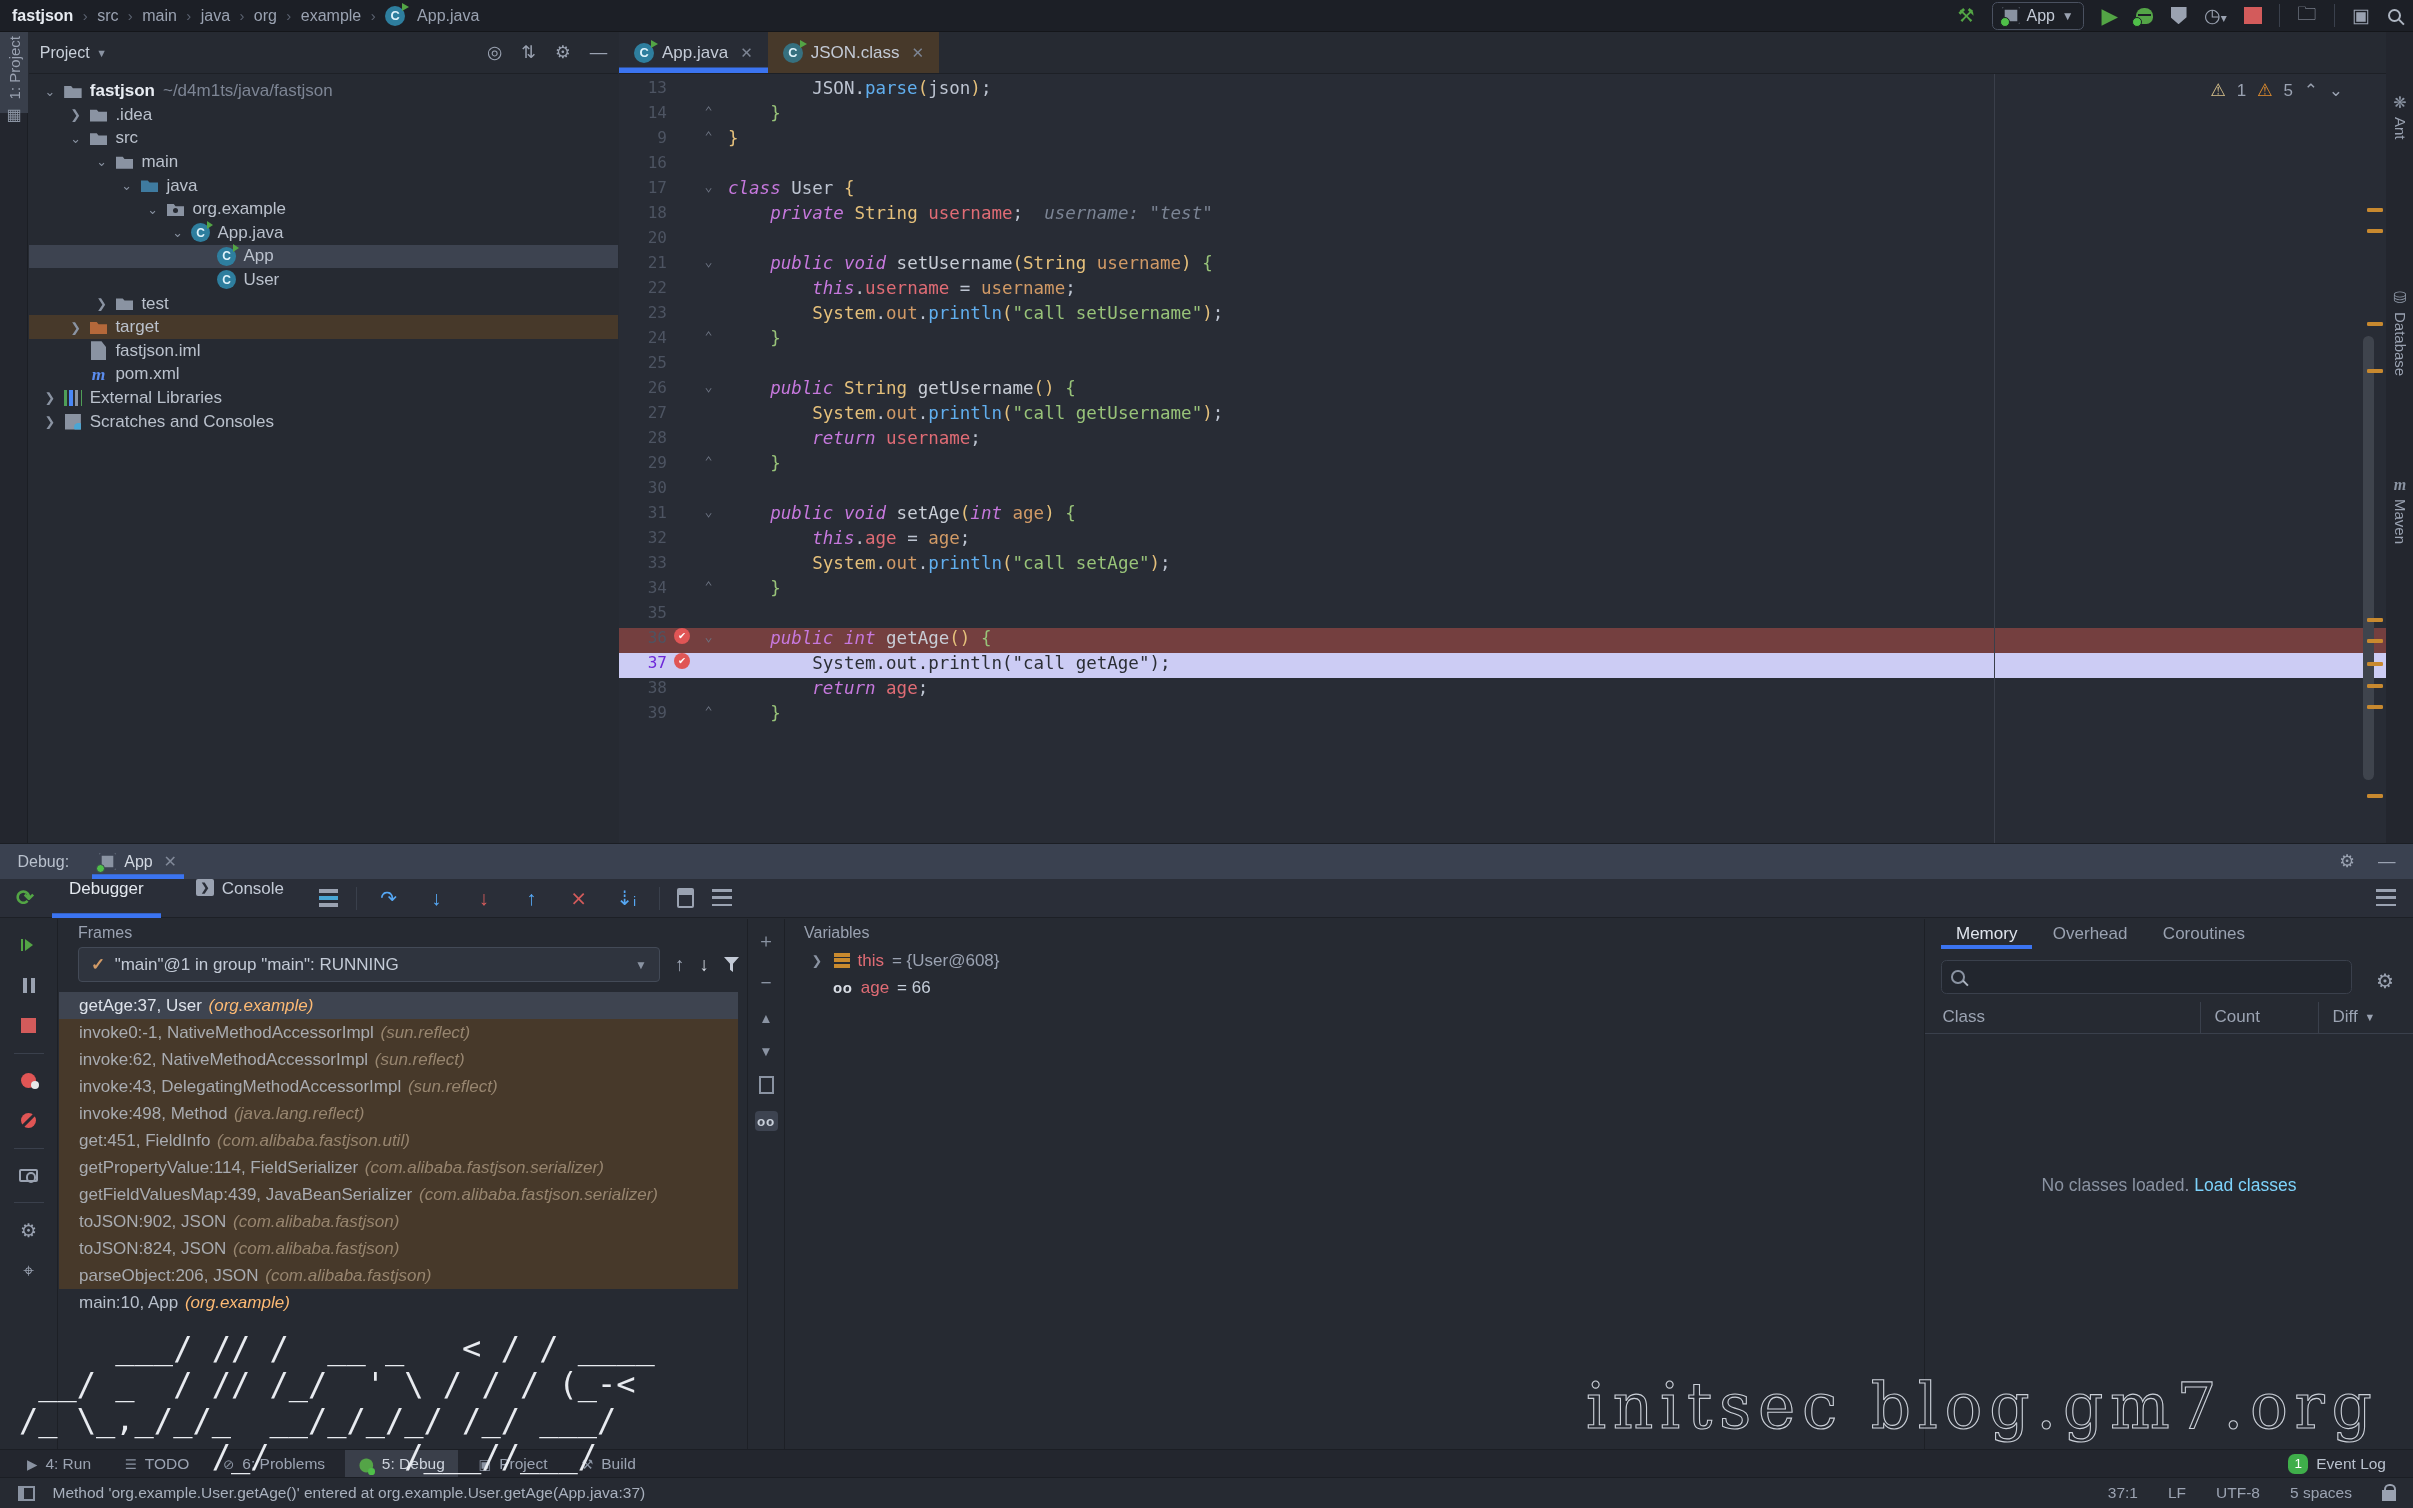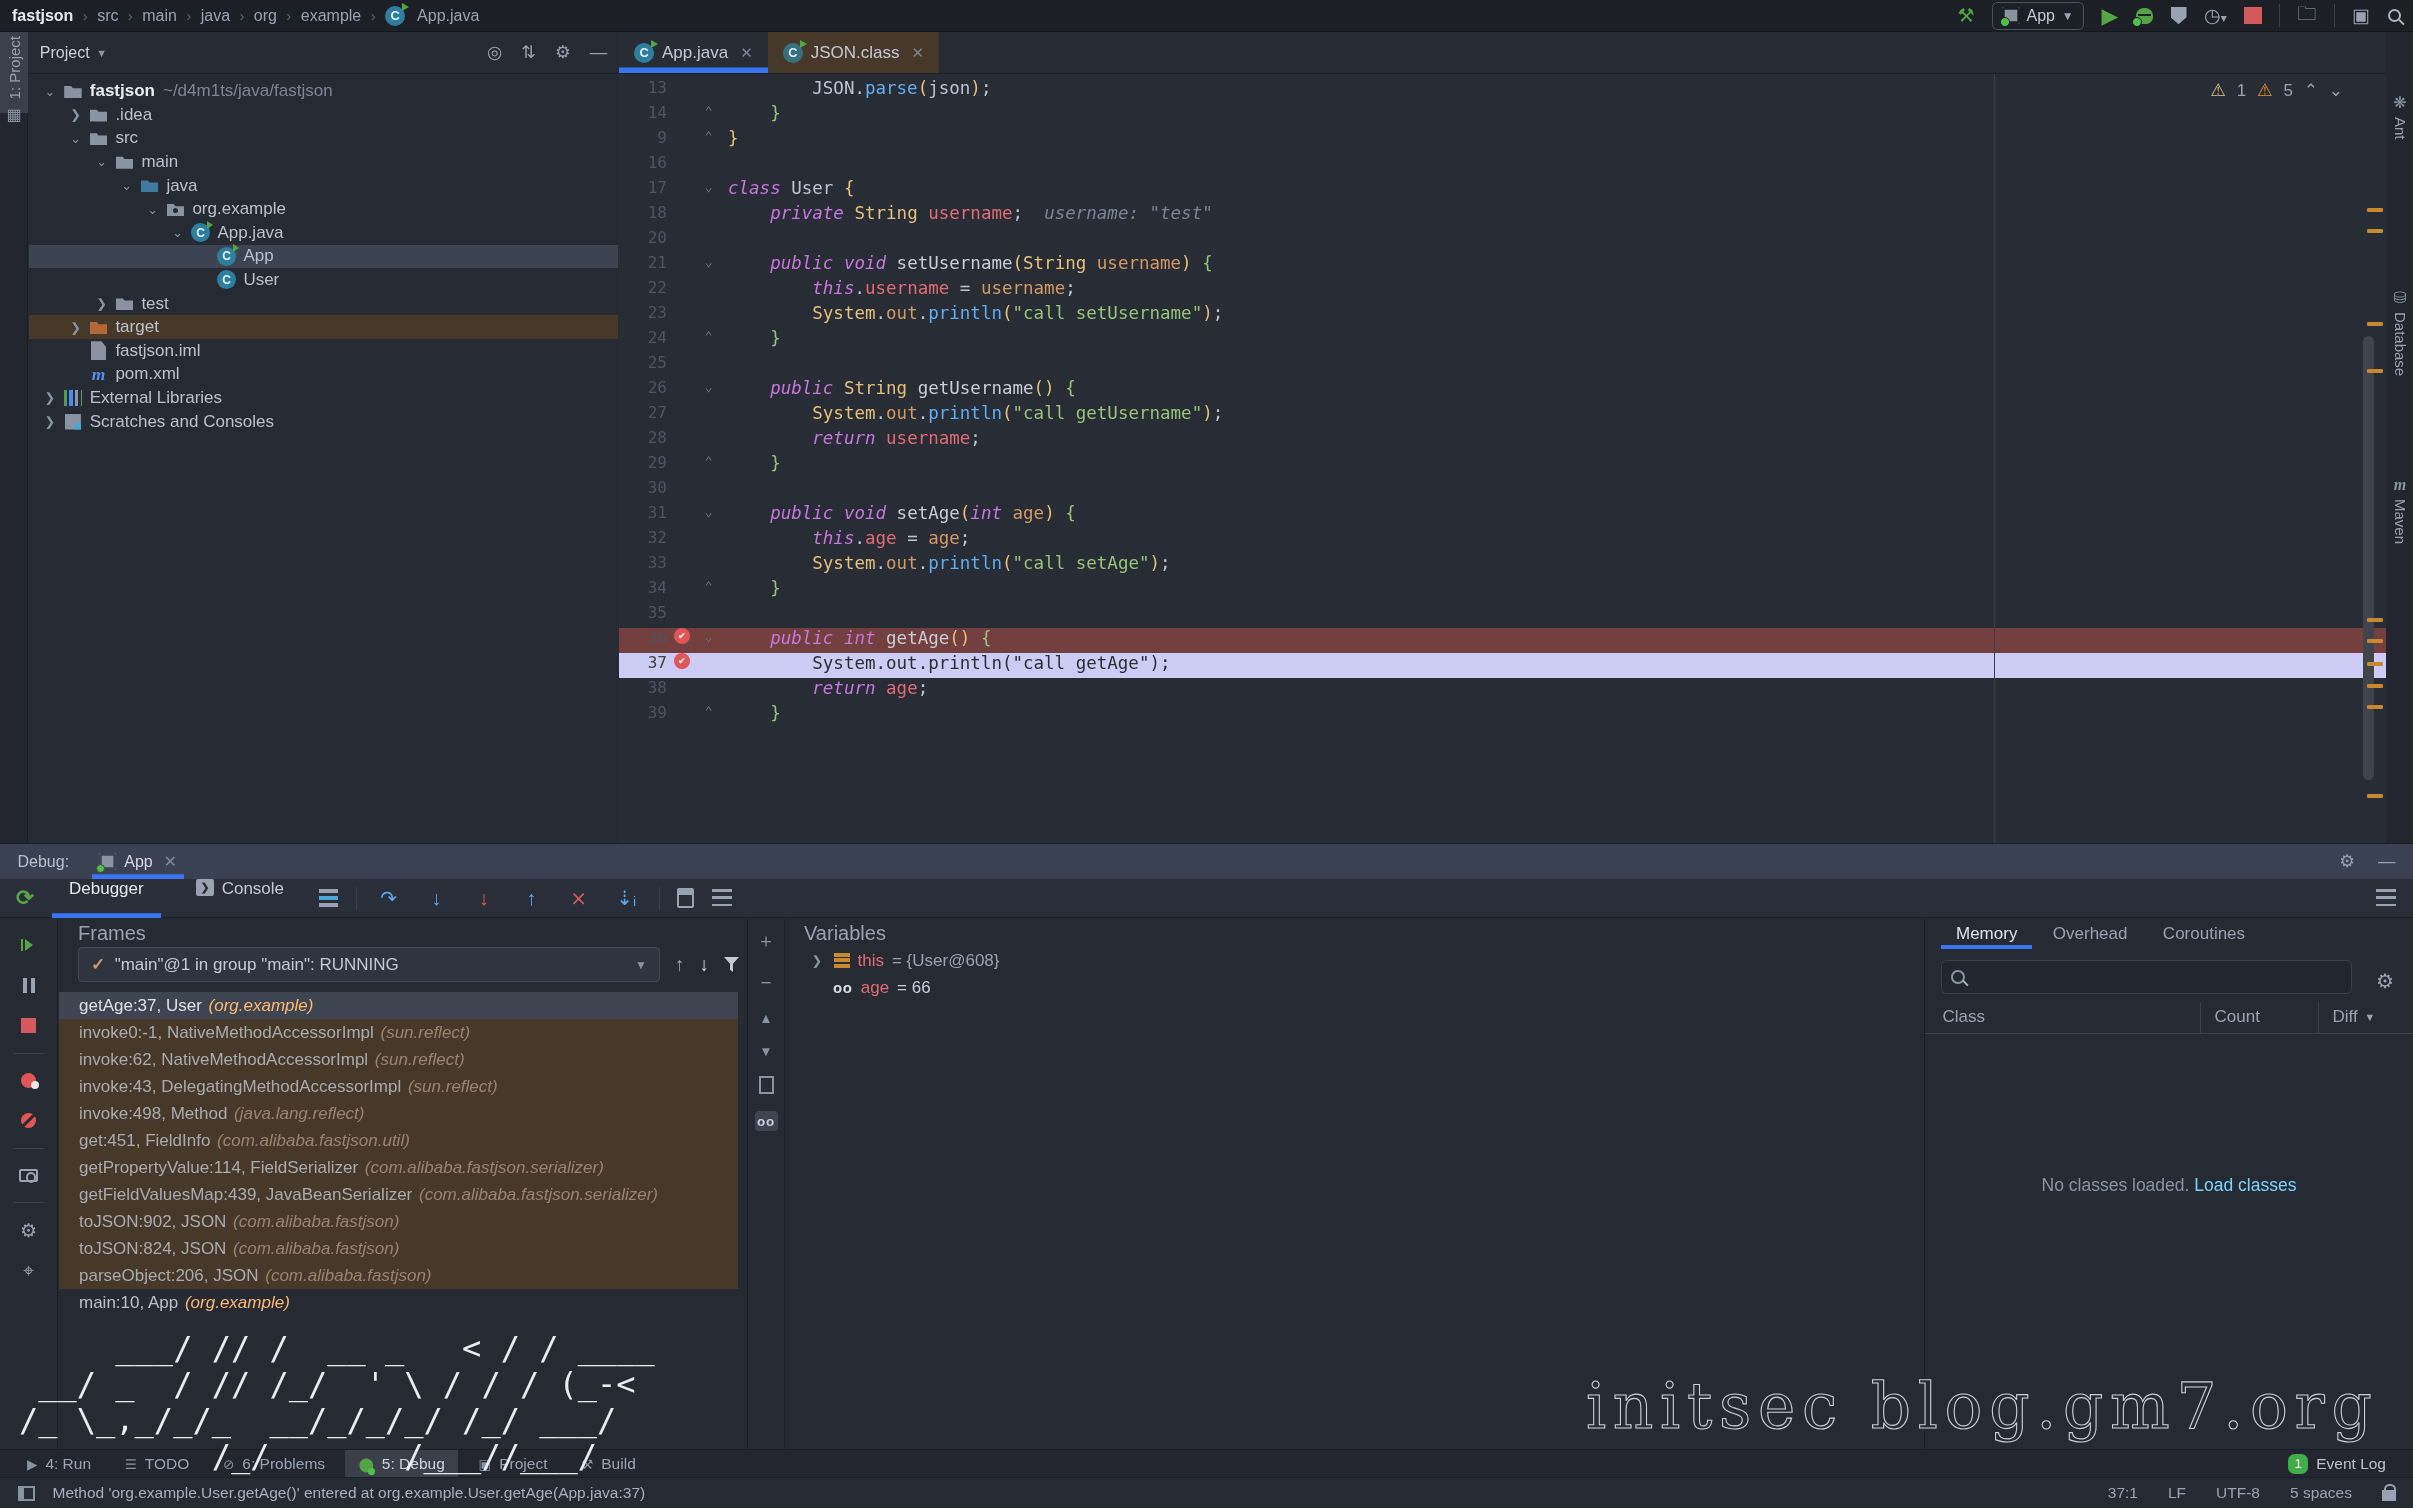--- a/index.html
+++ b/index.html
@@ -94,21 +94,21 @@
           font-size:17.5px; padding-top:4px; }
   .cline { height:25px; display:flex; align-items:flex-start; white-space:pre; position:relative; }
   .gnum { width:48px; text-align:right; color:#4d5462; font-size:16px; flex:0 0 auto; }
   .gbp { width:30px; flex:0 0 auto; display:flex; justify-content:center; }
   .gfold { width:23px; flex:0 0 auto; color:#6b7280; font-size:13.5px; text-align:center; }
   .gvcs { width:8px; flex:0 0 auto; position:relative; }
   .gvcs.on::after { content:""; position:absolute; left:1.3px; top:0; bottom:0; width:2.7px; background:#4f9e57; }
   .ctext { flex:1; }
   .cline.bp-line { background:#743f3f; }
   .cline.exec-line { background:#ccccf4; }
-  .cline.exec-line .gnum { color:#404040; }
+  .cline.exec-line .gnum { color:#6d28d9; }
   .bpico { width:16px; height:16px; border-radius:50%; background:#e05555; color:#fff; font-size:10.8px;
            line-height:16px; text-align:center; font-weight:bold;}
   .tk-kw { color:#c678dd; font-style:italic; }
   .tk-type { color:#e5c07b; }
   .tk-field { color:#e06c75; }
   .tk-param { color:#d19a66; }
   .tk-call { color:#61afef; }
   .tk-str { color:#98c379; }
   .tk-plain { color:#bdc4d1; }
   .tk-br { color:#e5c07b; }
@@ -156,21 +156,21 @@
   .stop-ic { width:15px; height:15px; background:#d35b5b; }
   .bpv-ic { width:15px; height:15px; border-radius:50%; background:#e05555; position:relative; }
   .bpv-ic::after { content:""; position:absolute; right:-2.7px; bottom:-1.3px; width:8px; height:8px; border-radius:50%; background:#e8e8e8; }
   .bpm-ic { width:15px; height:15px; border-radius:50%; background:#e05555; position:relative; }
   .bpm-ic::after { content:""; position:absolute; left:-2px; top:6px; width:19px; height:2.7px; background:#262a32; transform:rotate(-45deg); }
   .cam-ic { width:19px; height:13.5px; border:2px solid #9aa2b1; border-radius:2px; position:relative; }
   .cam-ic::after { content:""; position:absolute; left:4.7px; top:1.3px; width:6.7px; height:6.7px; border-radius:50%; border:2px solid #9aa2b1; }
   .hr { width:30px; height:0.7px; background:#3a404c; }
 
   .frames { position:absolute; left:59px; top:0; width:688px; bottom:0; }
-  .panel-title { height:28px; display:flex; align-items:center; padding-left:19px; color:#9aa2b1; font-size:20px; }
+  .panel-title { height:28px; display:flex; align-items:center; padding-left:19px; color:#9aa2b1; font-size:16px; }
   .thread-row { display:flex; align-items:center; gap:15px; padding:0 8px 0 19px; }
   .thread-dd { flex:1; height:35px; border:0.7px solid #434a57; border-radius:4px; background:#2f343e;
                display:flex; align-items:center; padding:0 12px; gap:9.4px; color:#c3cad6; font-size:17px; }
   .thread-dd .check { color:#d19a66; font-weight:bold; }
   .thread-dd .dd { margin-left:auto; color:#8a93a2; font-size:12px; }
   .funnel { width:15px; height:15px; background:#c3cad6; clip-path:polygon(0 0,100% 0,60% 45%,60% 100%,40% 85%,40% 45%); }
   .frame-rows { position:absolute; left:0; right:9.4px; top:73px; }
   .frow { height:27px; display:flex; align-items:center; padding-left:20px; font-size:17px; color:#b8c0cc; white-space:nowrap; }
   .frow .loc { font-style:italic; color:#fdba74; margin-left:6.7px; }
   .frow.sel { background:#3e4450; color:#dde2ea; }

